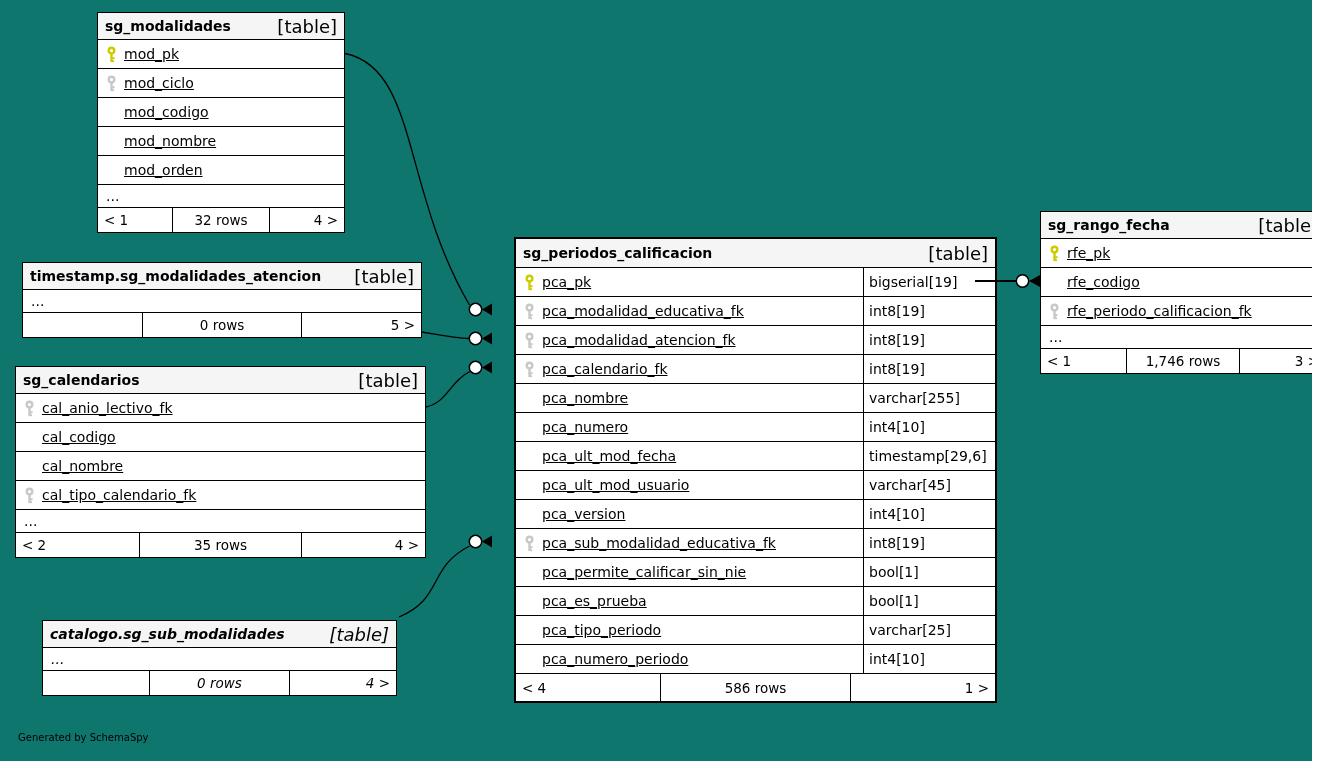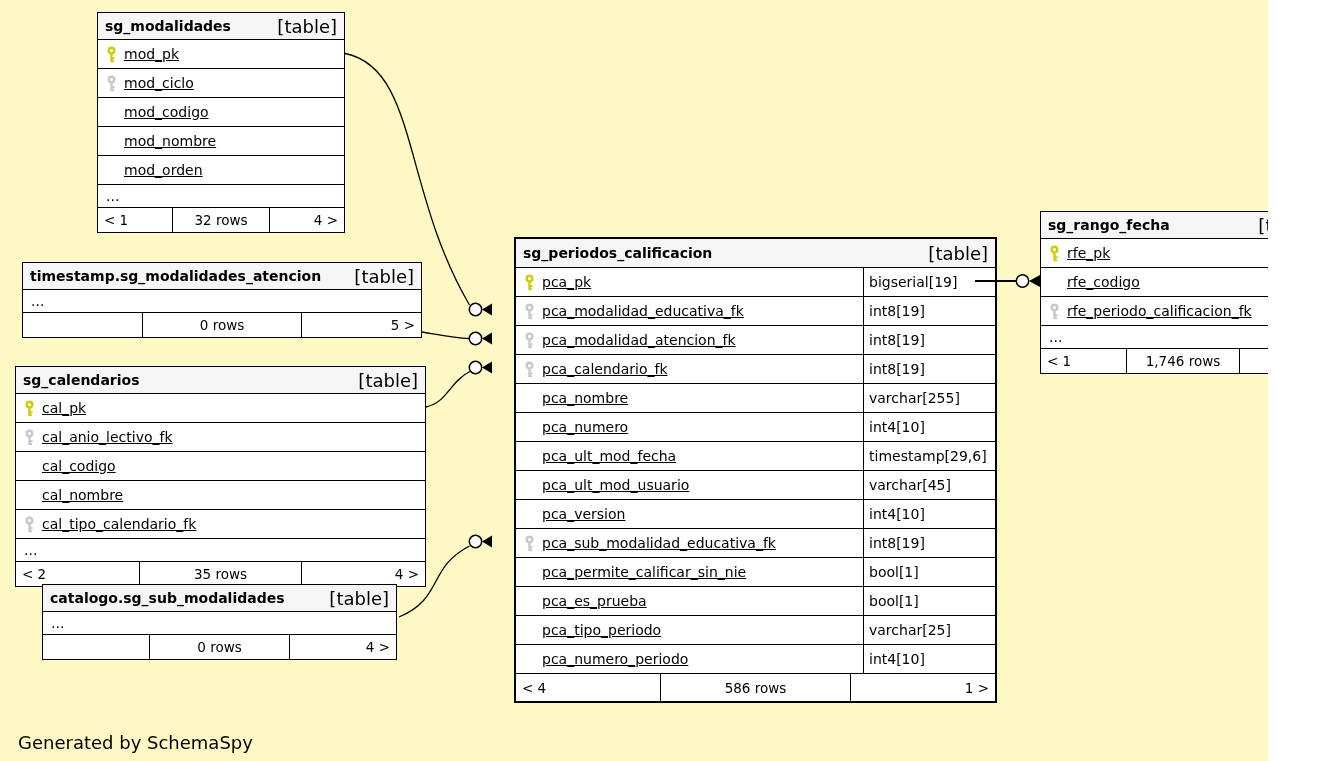--- a/index.html
+++ b/index.html
@@ -1,17 +1,17 @@
 <!DOCTYPE html>
 <html><head>
 <meta charset="utf-8">
 <style>
   html,body { margin:0; padding:0; background:#ffffff; }
   body { font-family:"DejaVu Sans","Liberation Sans",sans-serif; font-size:14px; color:#000; }
-  .canvas { position:relative; width:1268px; height:761px; background:#fef9c3; overflow:hidden; }
+  .canvas { position:relative; width:1268px; height:761px; background:#0f766e; overflow:hidden;padding-left:44px; }
 
   .tbl { position:absolute; background:#ffffff; border:1px solid #000; box-sizing:border-box; }
   .tbl.emph { border-width:2px; }
 
   .tbl-header { display:flex; justify-content:space-between; align-items:center;
     background:#f5f5f5; border-bottom:1px solid #000; height:27px; padding:0 7px;
     box-sizing:border-box; }
   .tbl.emph .tbl-header { height:29px; border-bottom-width:1px; }
   .tbl-title { font-weight:bold; white-space:nowrap; }
   .tbl-badge { font-size:18px; white-space:nowrap;text-align:right; }
@@ -30,21 +30,21 @@
   .tbl.emph .tbl-footer { height:27px; }
   .tbl-footer > div { display:flex; align-items:center; box-sizing:border-box; }
   .fcell-left  { width:30%; padding-left:6px; }
   .fcell-center{ width:40%; justify-content:center; border-left:1px solid #000; border-right:1px solid #000; }
   .fcell-right { width:30%; justify-content:flex-end; padding-right:6px; }
 
   .key-pk { color:#cccc00; }
   .key-fk { color:#c8c8c8; }
 
   .edges { position:absolute; left:0; top:0; pointer-events:none; }
-  .note { position:absolute; left:18px; top:732px; font-size:18px; }
+  .note { position:absolute; left:18px; top:732px; font-size:10px; }
 </style>
 </head>
 <body>
 
 <svg width="0" height="0" style="position:absolute">
   <defs>
     <g id="key-shape">
       <circle cx="5.5" cy="4.6" r="2.8" fill="none" stroke="currentColor" stroke-width="2.4"></circle>
       <line x1="5.5" y1="7.6" x2="5.5" y2="16" stroke="currentColor" stroke-width="2.4"></line>
       <line x1="5.5" y1="12.2" x2="8.6" y2="12.2" stroke="currentColor" stroke-width="2"></line>
@@ -113,28 +113,20 @@
     </div>
   </div>
 
   <div class="tbl" style="left:15px; top:366px; width:411px;">
     <div class="tbl-header">
       <span class="tbl-title">sg_calendarios</span>
       <span class="tbl-badge">[table]</span>
     </div>
     <div class="col-row">
       <span class="key-slot">
-          <svg class="key-pk" width="11" height="17" viewBox="0 0 11 17">
-            <use href="#key-shape"></use>
-          </svg>
-        </span>
-      <span class="col-name">cal_pk</span>
-    </div>
-    <div class="col-row">
-      <span class="key-slot">
           <svg class="key-fk" width="11" height="17" viewBox="0 0 11 17">
             <use href="#key-shape"></use>
           </svg>
         </span>
       <span class="col-name">cal_anio_lectivo_fk</span>
     </div>
     <div class="col-row">
       <span class="key-slot"></span>
       <span class="col-name">cal_codigo</span>
     </div>
@@ -153,21 +145,21 @@
     <div class="ellipsis-row">
       <span>...</span>
     </div>
     <div class="tbl-footer">
       <div class="fcell-left">&lt; 2</div>
       <div class="fcell-center">35 rows</div>
       <div class="fcell-right">4 &gt;</div>
     </div>
   </div>
 
-  <div class="tbl" style="left:42px; top:584px; width:355px;">
+  <div class="tbl" style="left:42px; top:620px; width:355px;font-style:italic;">
     <div class="tbl-header">
       <span class="tbl-title">catalogo.sg_sub_modalidades</span>
       <span class="tbl-badge">[table]</span>
     </div>
     <div class="ellipsis-row">
       <span>...</span>
     </div>
     <div class="tbl-footer">
       <div class="fcell-left"></div>
       <div class="fcell-center">0 rows</div>

